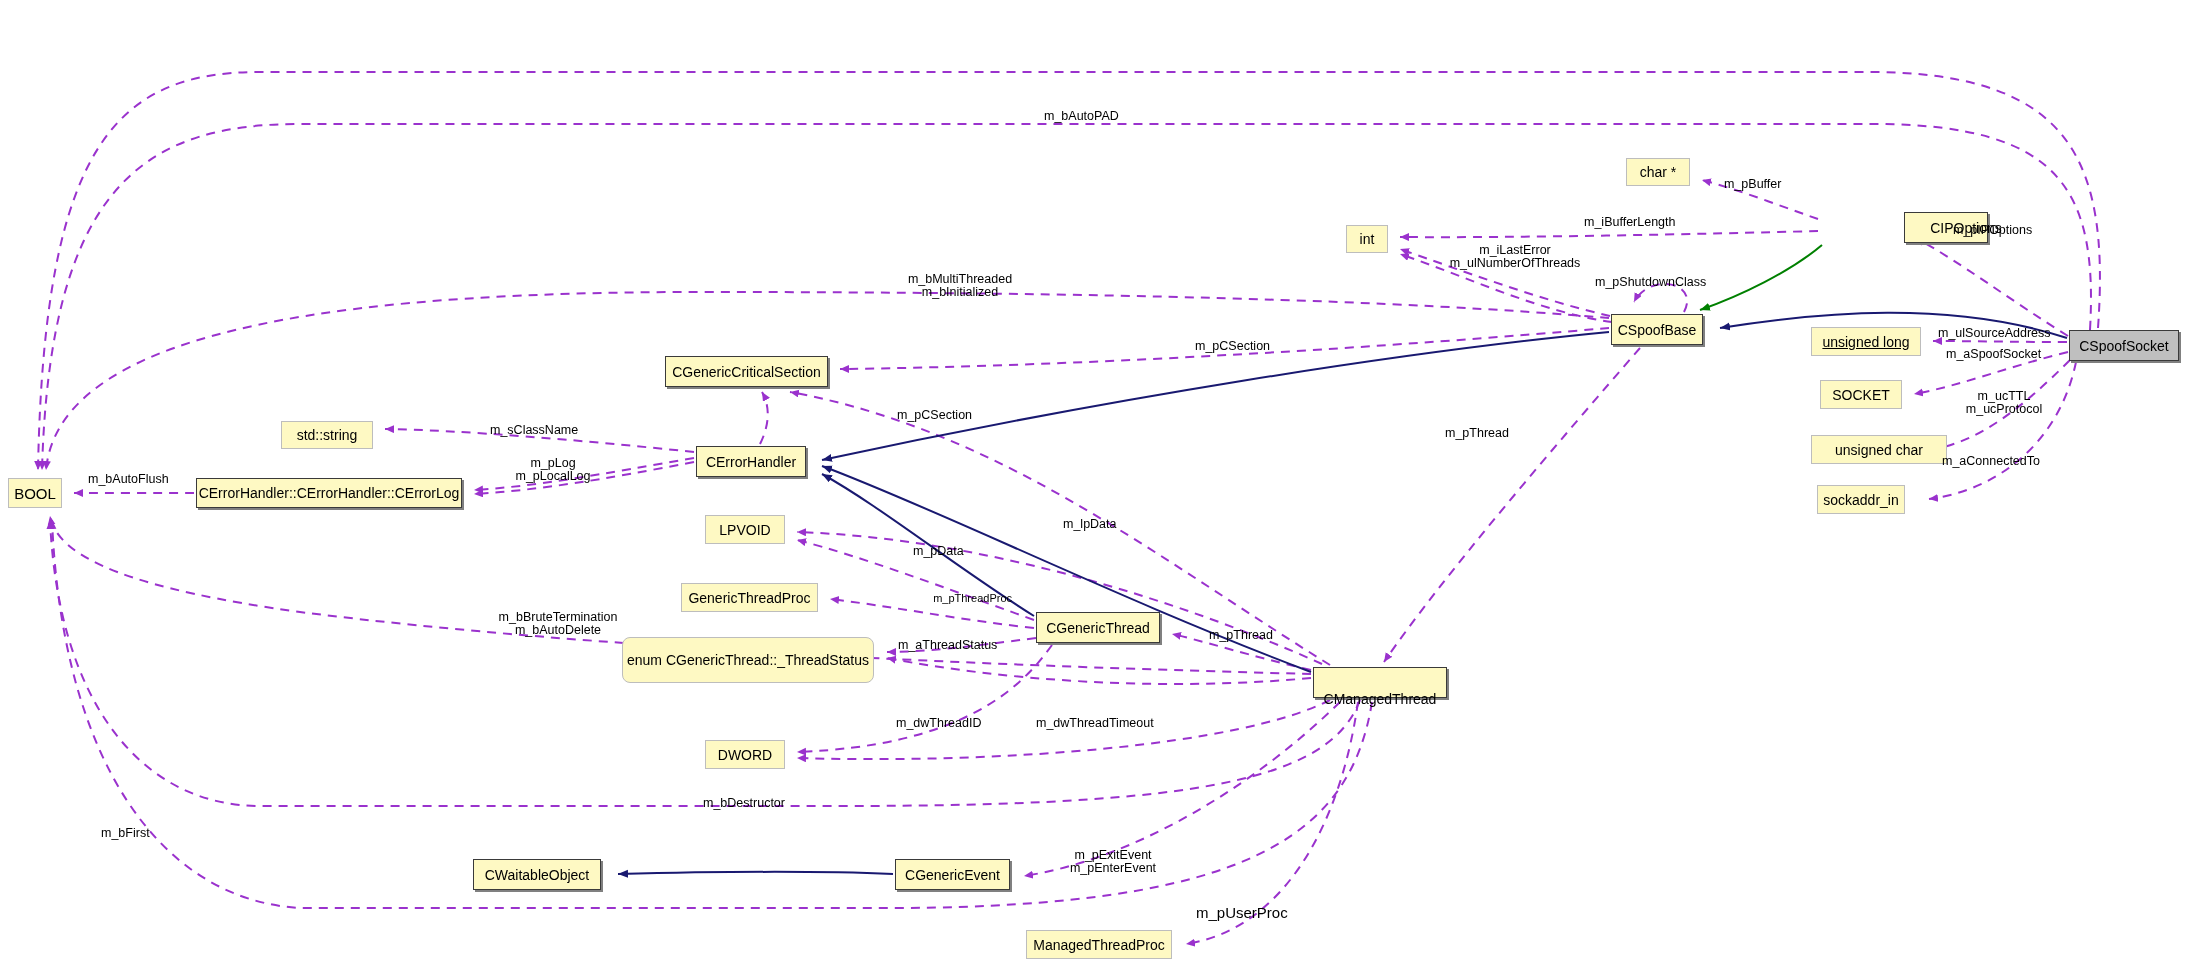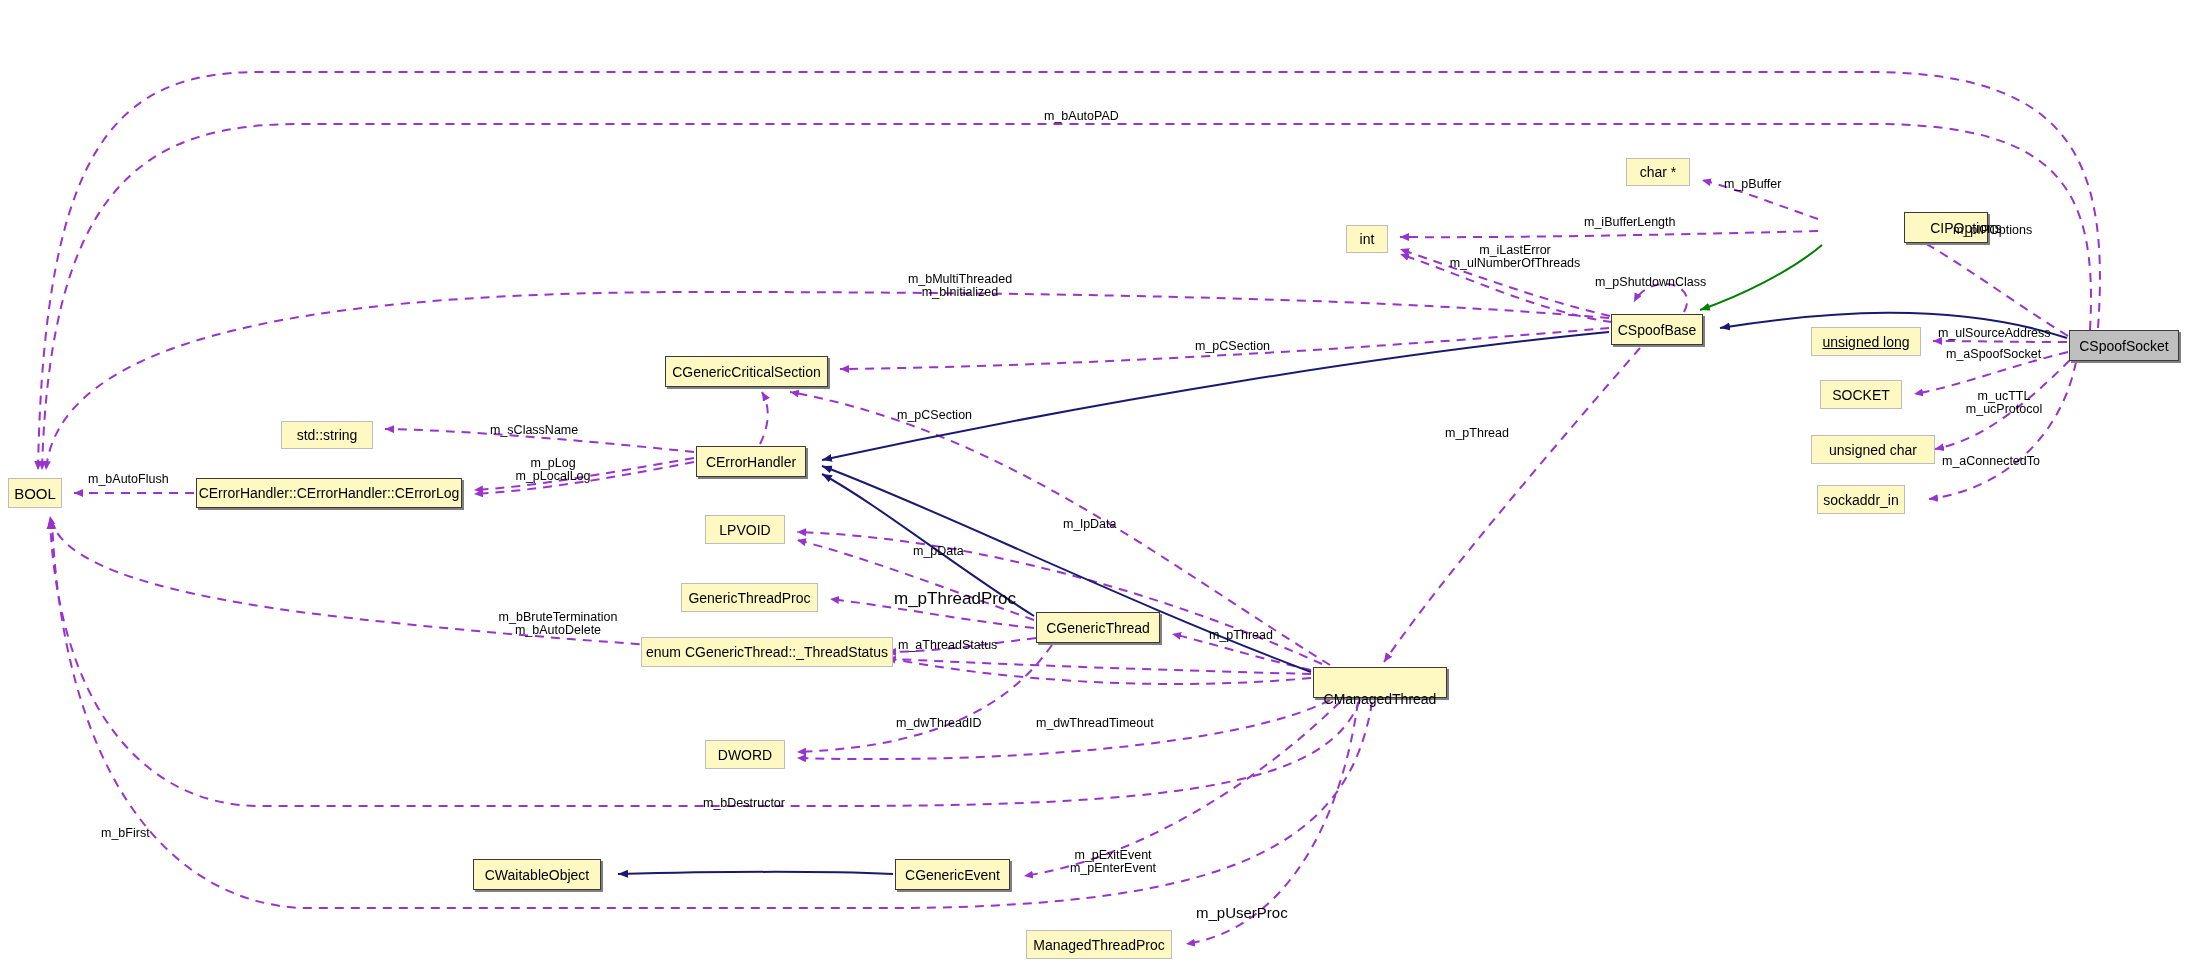--- a/index.html
+++ b/index.html
@@ -145,21 +145,21 @@
     </div>
 
   <div class="node typ" style="left:705px;top:515px;width:80px;height:29px;">
     <span style="font-size:14px;">LPVOID</span>
     </div>
 
   <div class="node typ" style="left:681px;top:583px;width:137px;height:29px;">
     <span style="font-size:14px;">GenericThreadProc</span>
     </div>
 
-  <div class="node typ" style="left:641px;top:637px;width:252px;height:30px;">
+  <div class="node typ" style="left:622px;top:637px;width:252px;height:46px;border-radius:8px;">
     <span style="font-size:14px;">enum CGenericThread::_ThreadStatus</span>
     </div>
 
   <div class="node typ" style="left:705px;top:740px;width:80px;height:29px;">
     <span style="font-size:14px;">DWORD</span>
     </div>
 
   <div class="node cls" style="left:1036px;top:612px;width:124px;height:31px;">
     <span style="font-size:14px;">CGenericThread</span>
     </div>
@@ -197,21 +197,21 @@
     </div>
 
   <div class="node typ" style="left:1811px;top:327px;width:110px;height:29px;">
     <span style="font-size:14px;text-decoration:underline;">unsigned long</span>
     </div>
 
   <div class="node typ" style="left:1820px;top:380px;width:82px;height:29px;">
     <span style="font-size:14px;">SOCKET</span>
     </div>
 
-  <div class="node typ" style="left:1811px;top:435px;width:124px;height:29px;">
+  <div class="node typ" style="left:1811px;top:435px;width:136px;height:29px;">
     <span style="font-size:14px;">unsigned char</span>
     </div>
 
   <div class="node typ" style="left:1817px;top:485px;width:88px;height:29px;">
     <span style="font-size:14px;">sockaddr_in</span>
     </div>
 
   <div class="node root" style="left:2069px;top:330px;width:110px;height:31px;">
     <span style="font-size:14px;">CSpoofSocket</span>
     </div>
@@ -232,21 +232,21 @@
 m_ucProtocol</div>
   <div class="elabel" style="left:1942px;top:455px;width:132px;text-align:left;font-size:12.5px;">m_aConnectedTo</div>
   <div class="elabel" style="left:490px;top:424px;width:118px;text-align:left;font-size:12.5px;">m_sClassName</div>
   <div class="elabel" style="left:500px;top:457px;width:106px;text-align:center;font-size:12.5px;">m_pLog
 m_pLocalLog</div>
   <div class="elabel" style="left:897px;top:409px;width:104px;text-align:left;font-size:12.5px;">m_pCSection</div>
   <div class="elabel" style="left:88px;top:473px;width:110px;text-align:left;font-size:12.5px;">m_bAutoFlush</div>
   <div class="elabel" style="left:1445px;top:427px;width:92px;text-align:left;font-size:12.5px;">m_pThread</div>
   <div class="elabel" style="left:1063px;top:518px;width:82px;text-align:left;font-size:12.5px;">m_lpData</div>
   <div class="elabel" style="left:913px;top:537px;width:76px;text-align:left;font-size:12.5px;margin-top:8px;">m_pData</div>
-  <div class="elabel" style="left:894px;top:592px;width:118px;text-align:right;font-size:17px;">m_pThreadProc</div>
+  <div class="elabel" style="left:894px;top:592px;width:118px;text-align:right;font-size:11px;">m_pThreadProc</div>
   <div class="elabel" style="left:898px;top:639px;width:130px;text-align:left;font-size:12.5px;">m_aThreadStatus</div>
   <div class="elabel" style="left:1209px;top:629px;width:92px;text-align:left;font-size:12.5px;">m_pThread</div>
   <div class="elabel" style="left:477px;top:611px;width:162px;text-align:center;font-size:12.5px;">m_bBruteTermination
 m_bAutoDelete</div>
   <div class="elabel" style="left:896px;top:717px;width:116px;text-align:left;font-size:12.5px;">m_dwThreadID</div>
   <div class="elabel" style="left:1036px;top:717px;width:152px;text-align:left;font-size:12.5px;">m_dwThreadTimeout</div>
   <div class="elabel" style="left:703px;top:797px;width:116px;text-align:left;font-size:12.5px;">m_bDestructor</div>
   <div class="elabel" style="left:101px;top:827px;width:72px;text-align:left;font-size:12.5px;">m_bFirst</div>
   <div class="elabel" style="left:1053px;top:849px;width:120px;text-align:center;font-size:12.5px;">m_pExitEvent
 m_pEnterEvent</div>

